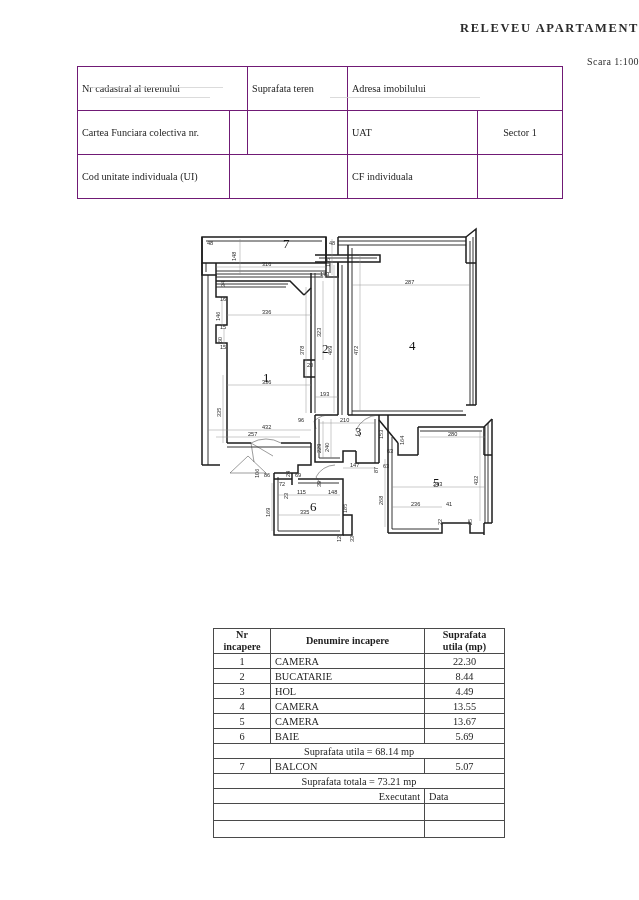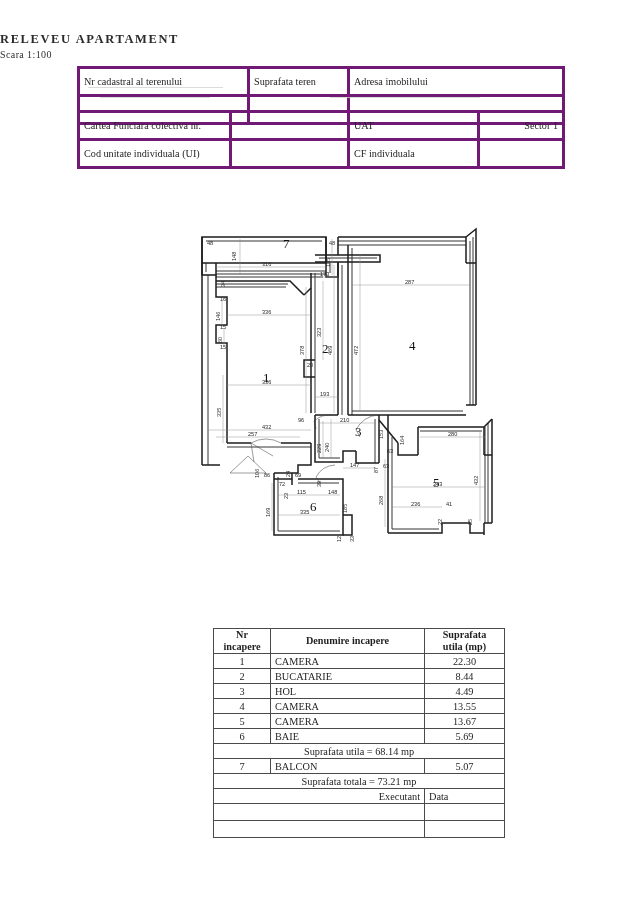--- a/index.html
+++ b/index.html
@@ -5,35 +5,35 @@
   html,body{margin:0;padding:0;background:#ffffff;}
   body{
     width:639px;height:900px;position:relative;overflow:hidden;
     font-family:"Liberation Serif", serif;
     color:#1a1a1a;
     -webkit-font-smoothing:antialiased;
   }
   .page{position:absolute;inset:0;}
 
   
-  #title-block{position:absolute;top:32px;left:0;width:639px;text-align:left;}
+  #title-block{position:absolute;top:21px;left:0;width:639px;text-align:right;}
   #doc-title{
     font-size:12.5px;font-weight:700;letter-spacing:1.6px;
     color:#2b2b2b;
   }
   #doc-scale{
-    font-size:10px;margin-top:2px;letter-spacing:.4px;color:#2f2f2f;
+    font-size:10px;margin-top:20px;letter-spacing:.4px;color:#2f2f2f;
   }
 
   
   .htable{position:absolute;border-collapse:collapse;table-layout:fixed;}
   .htable td{
-    border:3px solid #701a75;
+    border:1px solid #701a75;
     font-size:10.2px;
-    padding:6px 4px;
+    padding:15px 4px;
     height:13px;
     vertical-align:middle;
     color:#242424;
     white-space:nowrap;
     overflow:hidden;
   }
   .htable td.blank{color:transparent;}
   #table-cadastral{left:77px;top:66px;width:485px;}
   #table-cf{left:77px;top:110px;width:485px;border-radius:6px;}
   .ghost{
@@ -103,21 +103,21 @@
         <col style="width:152px">
         <col style="width:118px">
         <col style="width:130px">
         <col style="width:85px">
       </colgroup>
     <tbody>
         <tr>
       <td>Cartea Funciara colectiva nr.</td>
       <td>&nbsp;</td>
       <td>UAT</td>
-      <td style="text-align:right">Sector  1</td>
+      <td style="text-align:center">Sector  1</td>
     </tr>
     <tr>
       <td>Cod unitate individuala (UI)</td>
       <td>&nbsp;</td>
       <td>CF individuala</td>
       <td>&nbsp;</td>
     </tr>
   </tbody>
     </table>
 

